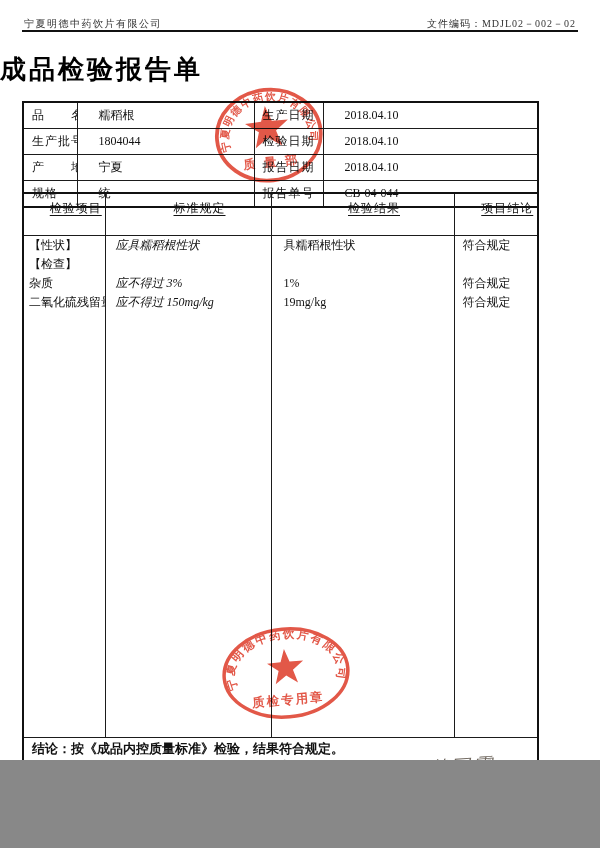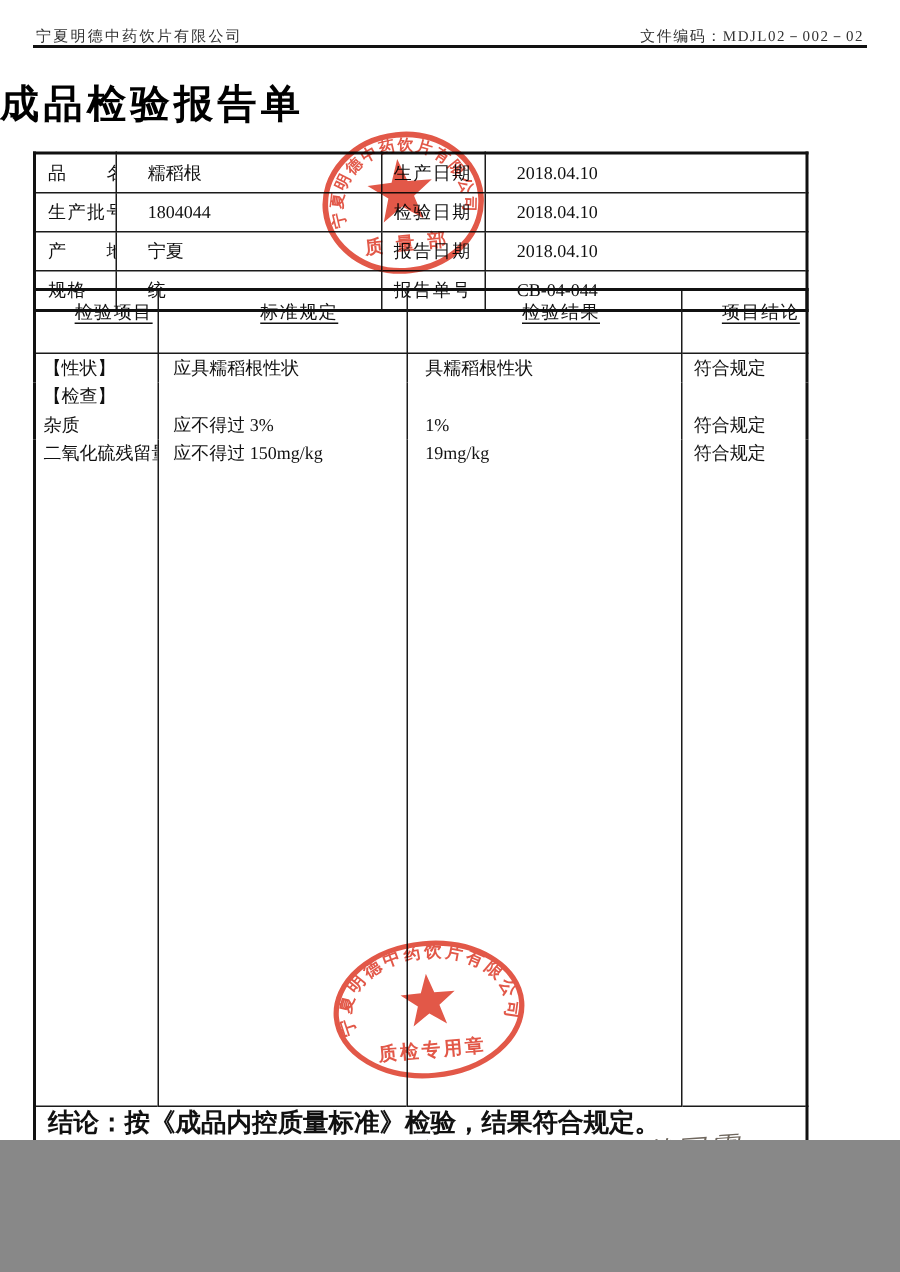--- a/index.html
+++ b/index.html
@@ -34,26 +34,26 @@
   .info-table{top:101px;width:515px;border:2px solid #111;}
   .info-table td{height:23px;}
   .info-table .lbl{padding-left:8px;letter-spacing:1px;}
   .info-table .val{padding-left:21px;}
   .insp-table{top:192px;width:515px;border:2px solid #111;}
   .insp-table td{vertical-align:top;}
   .insp-table .hdr{height:34px;text-align:center;padding-top:6px;vertical-align:top;padding-left:24px;}
   .insp-table .hdr span{text-decoration:underline;text-underline-offset:3px;letter-spacing:1px;}
   .insp-table .item-row td{height:17px;line-height:17px;border-top:none;border-bottom:none;}
   .insp-table .c1{padding-left:5px;}
-  .insp-table .c2{padding-left:10px;}
+  .insp-table .c2{padding-left:10px;font-style:italic;}
   .insp-table .c3{padding-left:12px;}
   .insp-table .c4{padding-left:8px;}
   .insp-table .filler td{height:423px;border-top:none;border-bottom:none;}
   .insp-table .conclusion td{
-    height:20px;line-height:20px;font-weight:bold;padding-left:8px;font-size:17px;
+    height:20px;line-height:20px;font-weight:bold;padding-left:8px;font-size:13px;
     white-space:nowrap;
   }
   
   .sig-label{
     position:absolute;font-size:10px;font-weight:bold;color:#222;letter-spacing:1px;
   }
   .sig-name{
     position:absolute;font-style:italic;color:#857c72;
     font-family:"DejaVu Serif","Liberation Serif",serif;
     letter-spacing:2px;transform:rotate(-4deg);white-space:nowrap;

